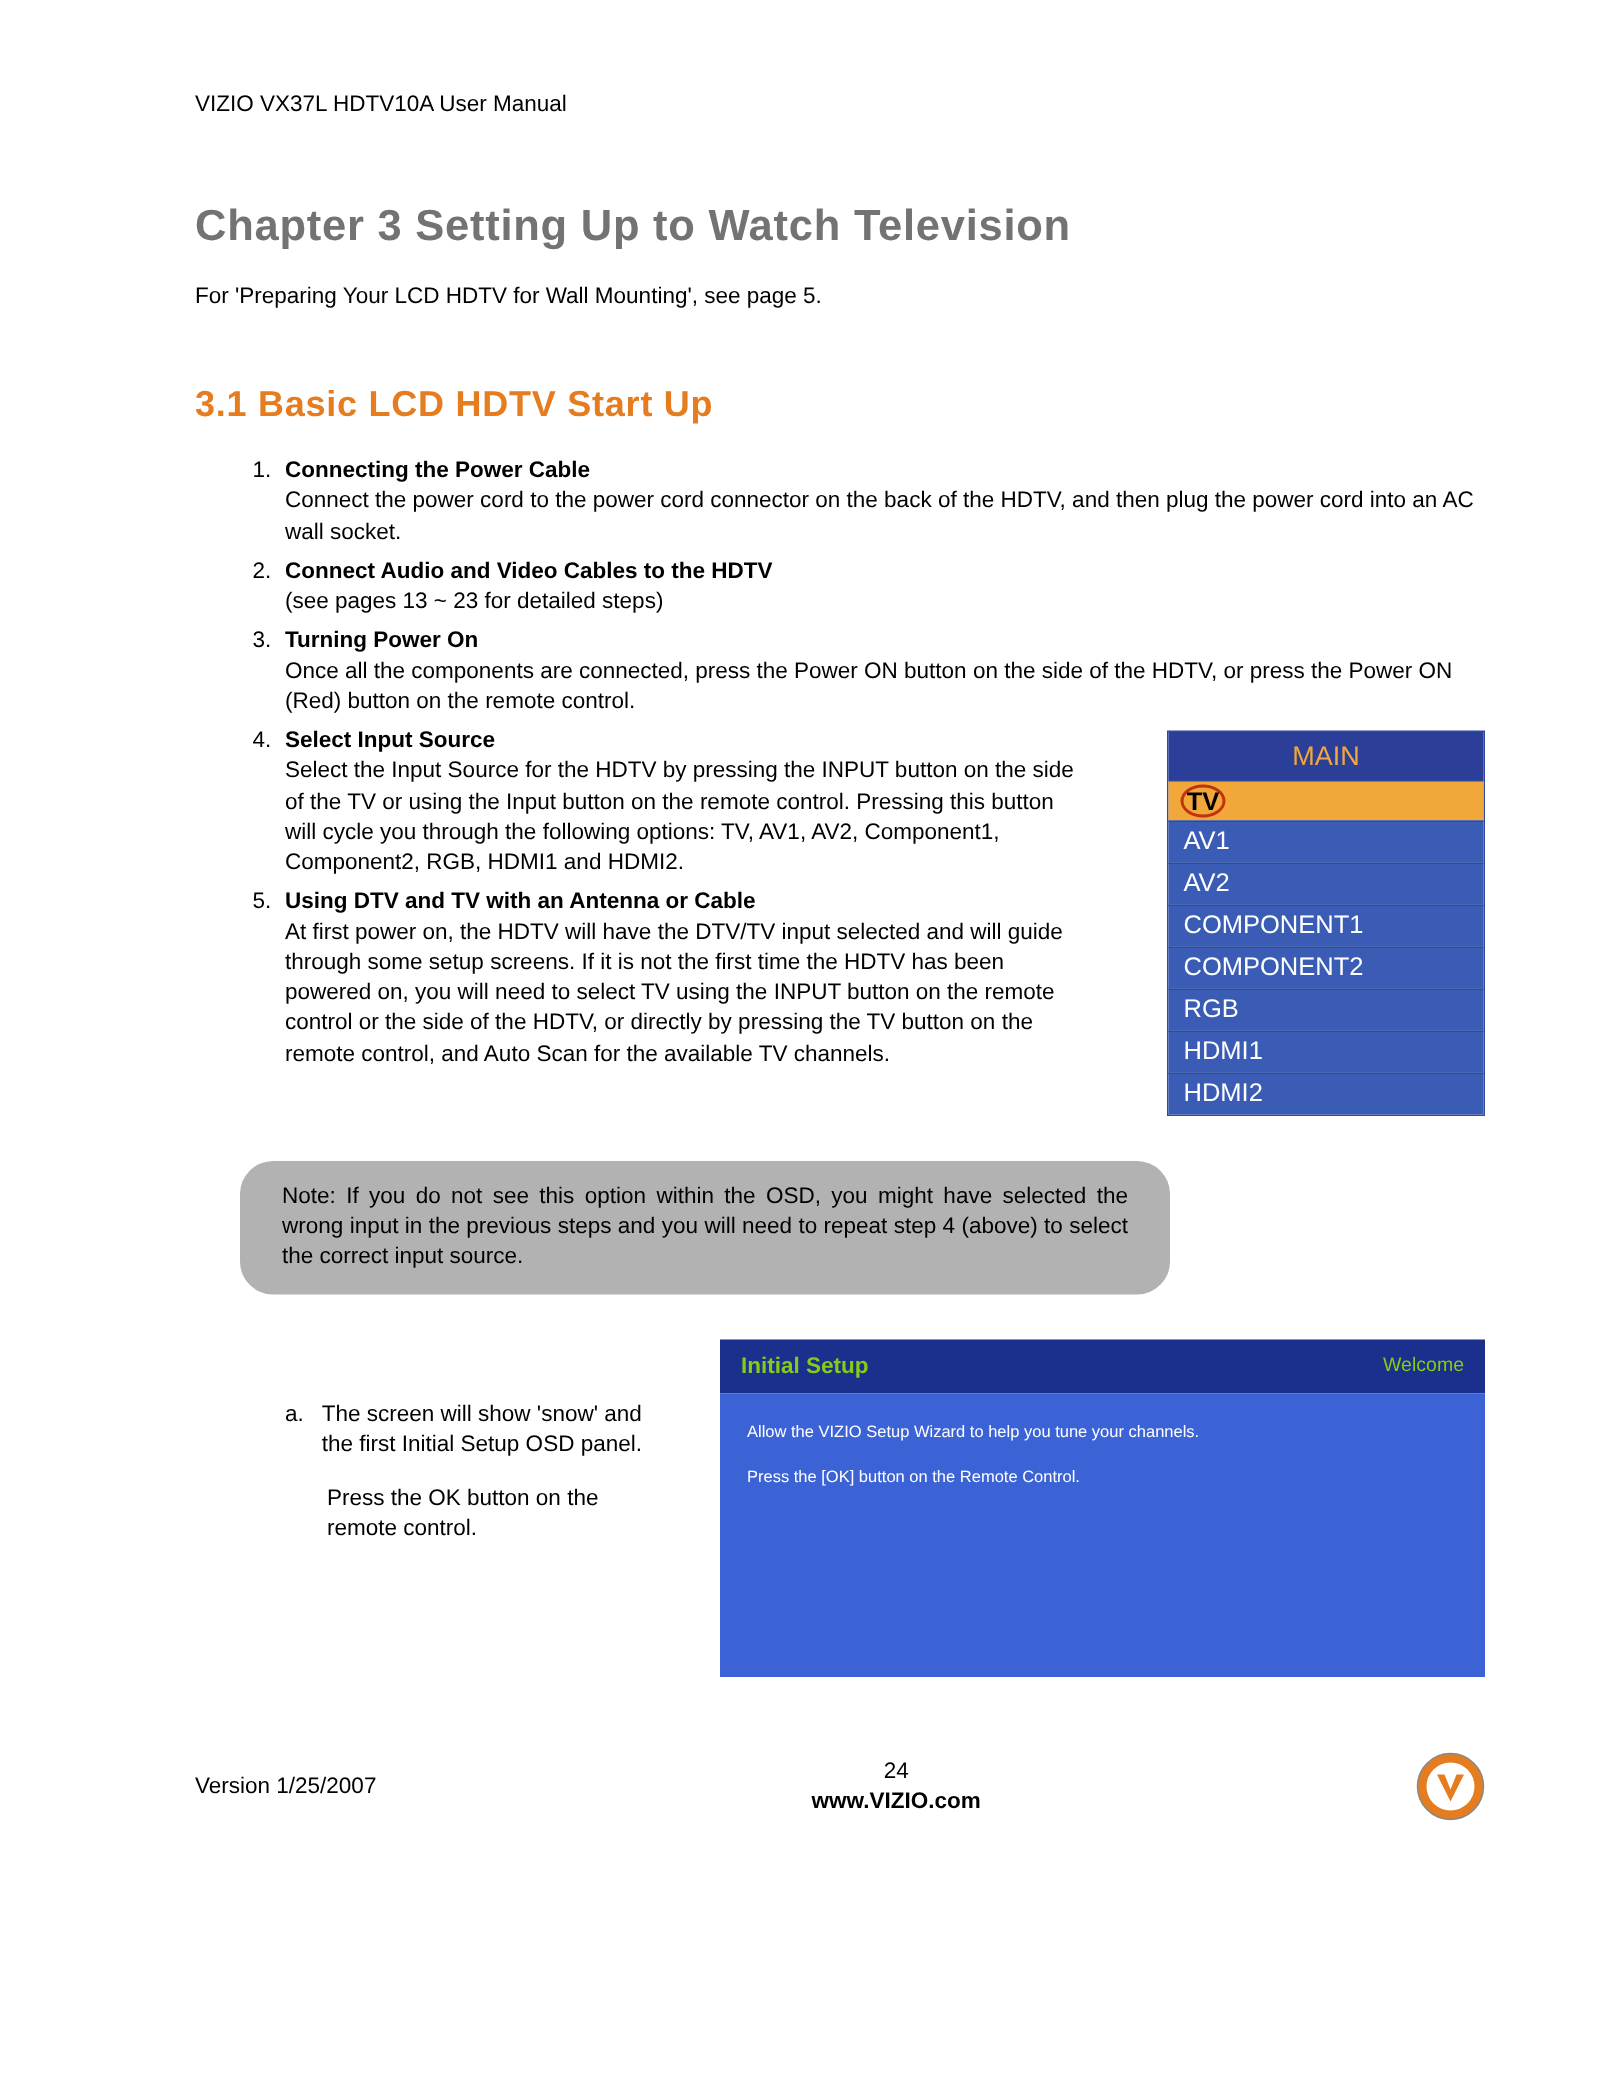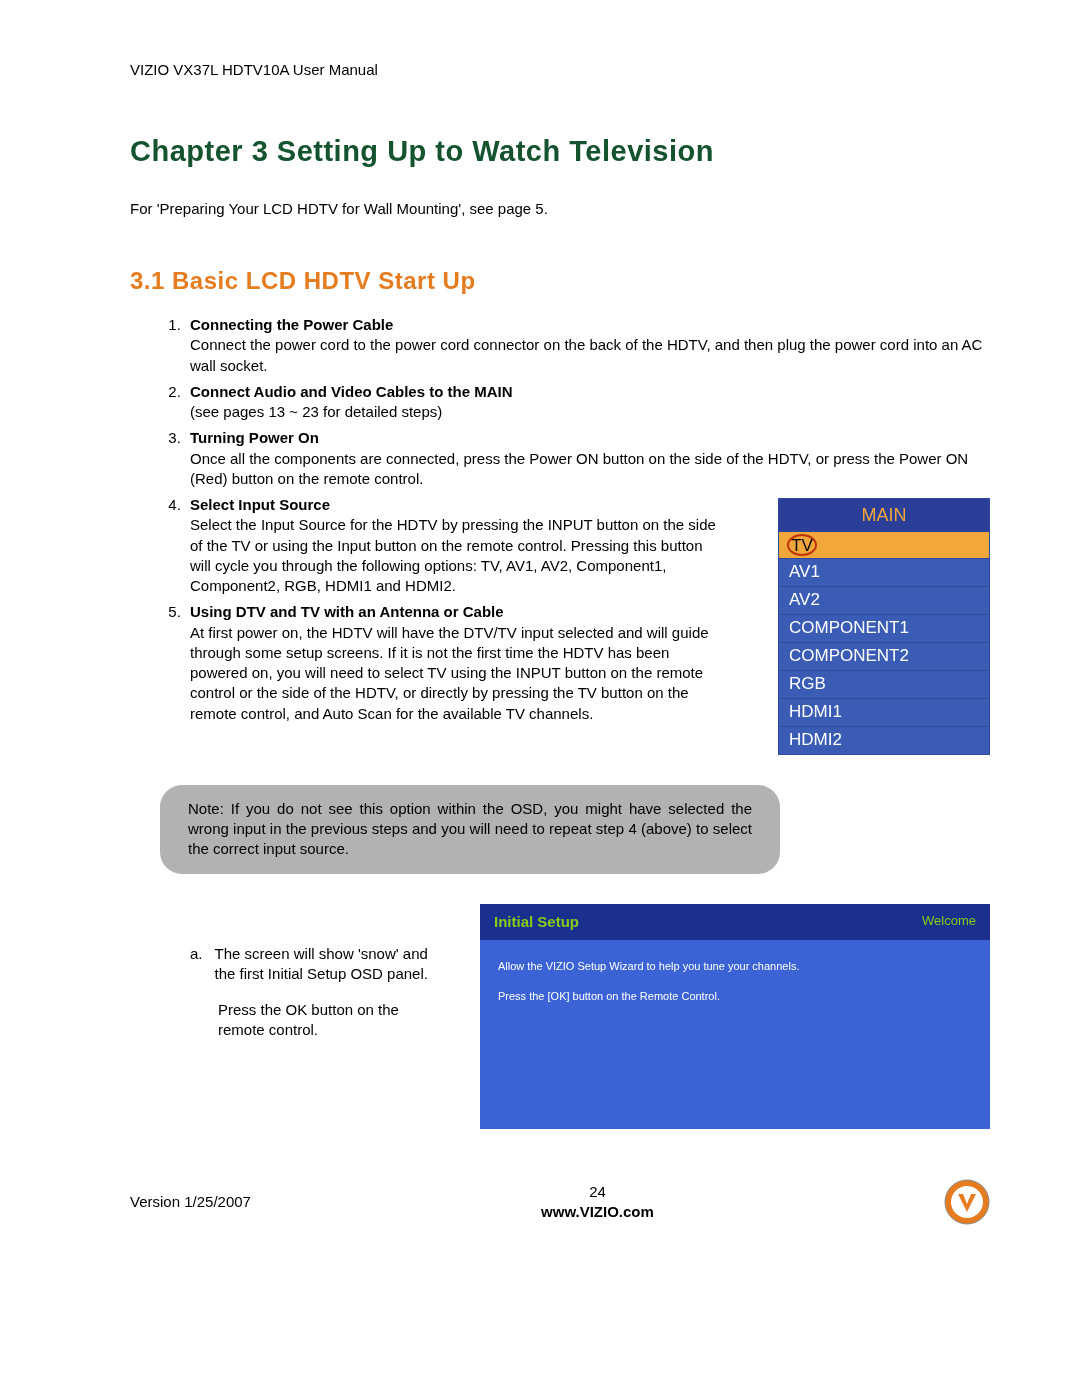--- a/index.html
+++ b/index.html
@@ -9,25 +9,25 @@
     color: #000;
     background: #fff;
     width: 1080px;
     margin: 0 auto;
     padding: 60px 90px 40px 130px;
     line-height: 1.35;
   }
   .header-right { font-size: 15px; margin-bottom: 52px; }
   .chapter-title {
     font-family: "Century Gothic", "Arial Black", sans-serif;
-    color: #14532d;
+    color: #737373;
     font-size: 29px;
     font-weight: bold;
     letter-spacing: 0.5px;
-    margin-bottom: 28px;
+    margin-bottom: 17px;
   }
   .intro { font-size: 15px; margin-bottom: 45px; }
   .section-title {
     font-family: "Century Gothic", "Arial Black", sans-serif;
     color: #e57c1f;
     font-size: 24px;
     font-weight: bold;
     letter-spacing: 0.5px;
     margin-bottom: 18px;
   }
@@ -50,20 +50,21 @@
     color: #fff;
     border-top: 1px solid #2b4aa0;
     font-size: 17px;
     padding: 2px 10px;
   }
   .main-menu .row.selected {
     background: #f2a73b;
     color: #000;
     display: flex;
     align-items: center;
+    font-weight: bold;
   }
   .sel-circle {
     display: inline-block;
     width: 30px; height: 22px;
     border: 2px solid #c1320e;
     border-radius: 50%;
     margin-right: 6px;
     position: relative;
     left: -2px;
     text-align: center;
@@ -128,21 +129,21 @@
 
 <h2 class="section-title">3.1 Basic LCD HDTV Start Up</h2>
 
 <div class="list-area clearfix">
   <ol class="steps">
     <li>
       <span class="step-title">Connecting the Power Cable</span>
       <span class="step-body">Connect the power cord to the power cord connector on the back of the HDTV, and then plug the power cord into an AC wall socket.</span>
     </li>
     <li>
-      <span class="step-title">Connect Audio and Video Cables to the MAIN</span>
+      <span class="step-title">Connect Audio and Video Cables to the HDTV</span>
       <span class="step-body">(see pages 13 ~ 23 for detailed steps)</span>
     </li>
     <li>
       <span class="step-title">Turning Power On</span>
       <span class="step-body">Once all the components are connected, press the Power ON button on the side of the HDTV, or press the Power ON (Red) button on the remote control.</span>
     </li>
     <li>
       <div class="wrap-right">
         <div class="main-menu">
           <div class="menu-header">MAIN</div>

